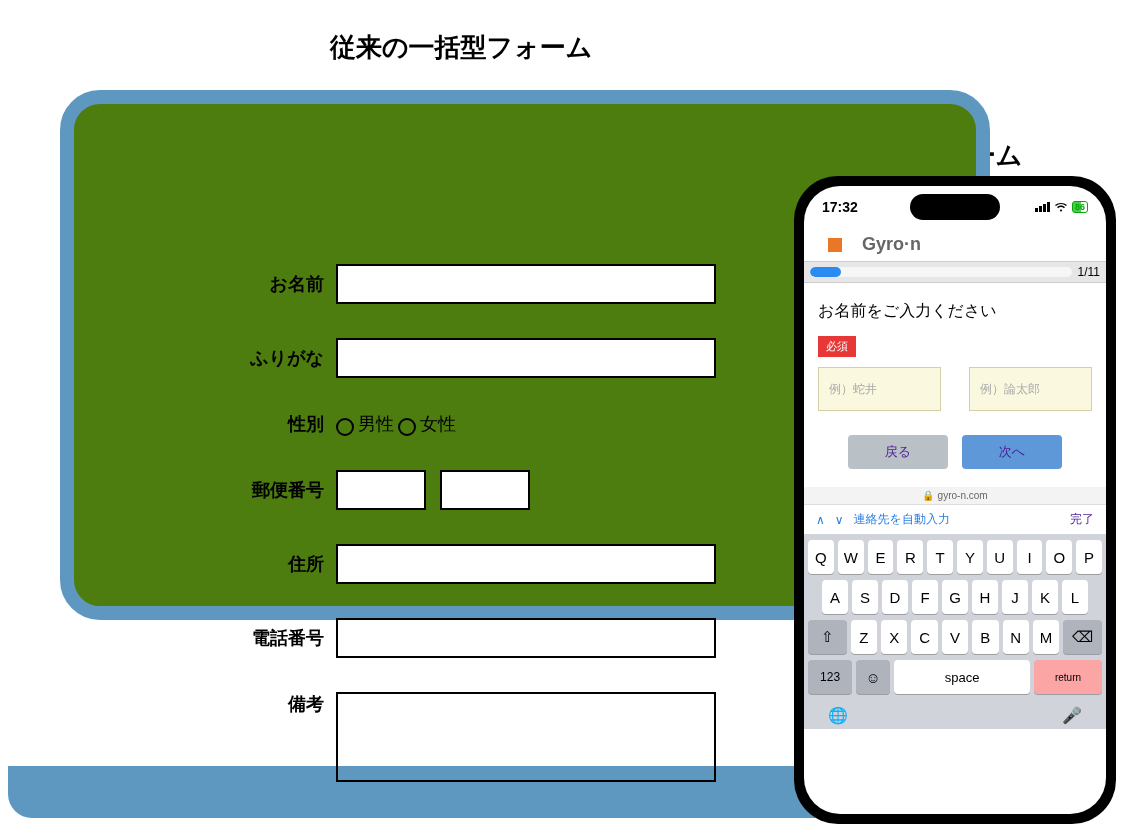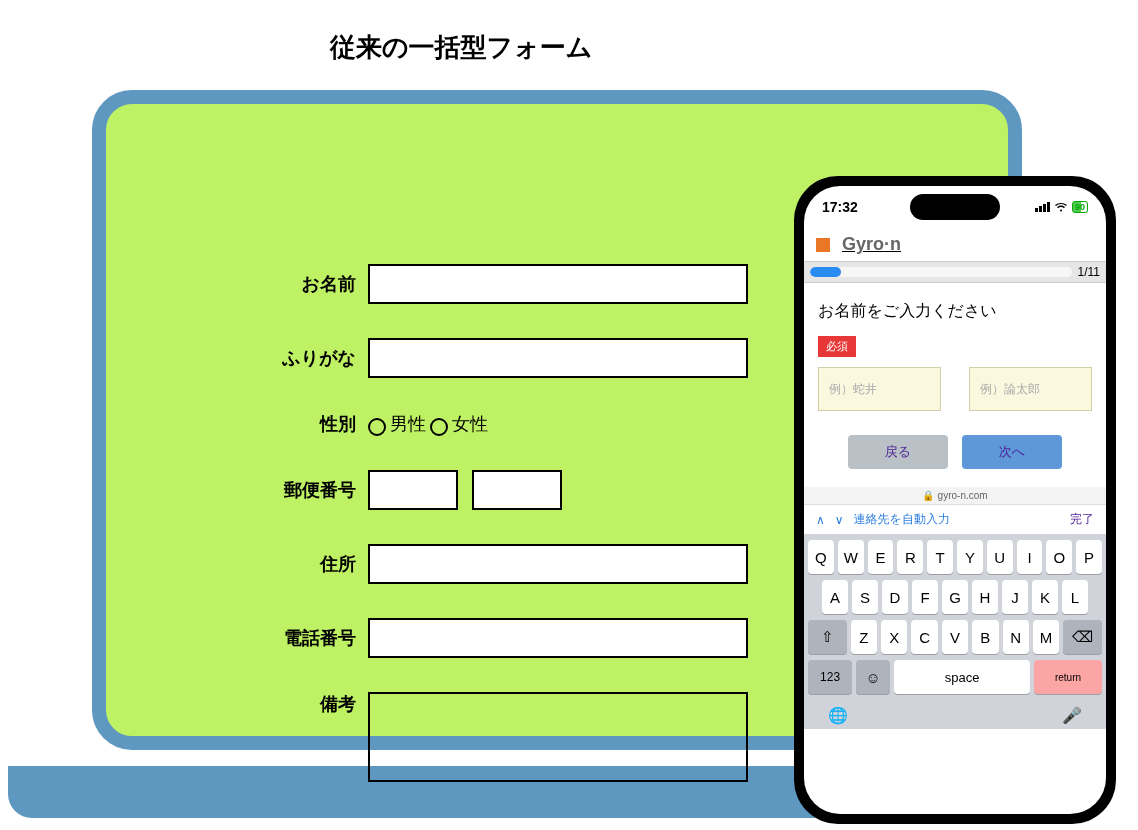--- a/index.html
+++ b/index.html
@@ -3,21 +3,21 @@
 <meta charset="utf-8">
 <style>
 * { box-sizing: border-box; margin: 0; padding: 0; }
 body { font-family: "Hiragino Sans", "Meiryo", sans-serif; width: 1138px; height: 830px; position: relative; background: #fff; }
 
 
 .title-conv { position: absolute; top: 30px; left: 330px; font-size: 26px; font-weight: bold; }
 .title-step { position: absolute; top: 138px; left: 810px; font-size: 26px; font-weight: bold; }
 
 
-.laptop { position: absolute; top: 90px; left: 60px; width: 930px; height: 660px; border: 14px solid #5e98c1; border-radius: 40px; background: #bef264; margin-left: 32px; }
+.laptop { position: absolute; top: 90px; left: 60px; width: 930px; height: 530px; border: 14px solid #5e98c1; border-radius: 40px; background: #4d7c0f; }
 .laptop-base { position: absolute; top: 766px; left: 8px; width: 1036px; height: 52px; background: #5e98c1; border-radius: 0 0 24px 24px; }
 
 
 .form-c { position: absolute; top: 160px; left: 140px; width: 540px; }
 .row { display: flex; align-items: center; margin-bottom: 34px; }
 .lbl { width: 110px; text-align: right; font-size: 18px; font-weight: bold; margin-right: 12px; }
 .tbox { border: 2px solid #000; height: 40px; background: #fff; }
 .w380 { width: 380px; }
 .w90 { width: 90px; }
 .ta { width: 380px; height: 90px; border: 2px solid #000; }
@@ -29,21 +29,21 @@
 .screen { width: 100%; height: 100%; background: #fff; border-radius: 36px; overflow: hidden; display: flex; flex-direction: column; position: relative; }
 .island { position: absolute; top: 8px; left: 50%; transform: translateX(-50%); width: 90px; height: 26px; background: #000; border-radius: 14px; z-index: 5; }
 
 .statusbar { height: 42px; display: flex; justify-content: space-between; align-items: center; padding: 0 18px; font-size: 14px; font-weight: 600; }
 .status-r { display: flex; align-items: center; gap: 4px; }
 .bars { display: flex; align-items: flex-end; gap: 1px; }
 .bars span { width: 3px; background: #000; display: block; }
 .bars span:nth-child(1){height:4px}.bars span:nth-child(2){height:6px}.bars span:nth-child(3){height:8px}.bars span:nth-child(4){height:10px}
 .batt { border: 1px solid #0a0; border-radius: 3px; padding: 0 2px; font-size: 9px; color: #0a0; background: linear-gradient(90deg,#4fc94f 57%,#fff 57%); position: relative; }
 
-.app-hdr { padding: 6px 12px; display: flex; align-items: center; gap: 12px; text-decoration: underline; }
+.app-hdr { padding: 6px 24px; display: flex; align-items: center; gap: 20px; }
 .logo-sq { width: 14px; height: 14px; background: #e97725; }
 .brand { font-size: 18px; font-weight: bold; color: #666; }
 
 .prog-wrap { height: 22px; background: #e6e6e6; display: flex; align-items: center; position: relative; border-top: 1px solid #ccc; border-bottom: 1px solid #ccc; }
 .prog-inner { height: 10px; margin: 0 6px; flex: 1; background: #f6f6f6; border-radius: 6px; position: relative; overflow: hidden; }
 .prog-fill { position: absolute; left: 0; top: 0; height: 100%; width: 12%; background: #2a8bf2; border-radius: 6px; }
 .prog-txt { font-size: 12px; padding-right: 6px; }
 
 .step-body { padding: 18px 14px; flex-shrink: 0; }
 .prompt { font-size: 16px; margin-bottom: 14px; }
@@ -126,21 +126,21 @@
             <span></span>
             <span></span>
             <span></span>
             <span></span>
           </span>
         <span>
           <svg width="14" height="10" viewBox="0 0 14 10">
               <path d="M7 9.5c.6 0 1-.5 1-1s-.4-1-1-1-1 .5-1 1 .4 1 1 1zm-3-3.3c1.7-1.6 4.3-1.6 6 0l1-1.1c-2.2-2.1-5.8-2.1-8 0zm-2-2.2c2.8-2.7 7.2-2.7 10 0l1-1.1C9.6.2 4.4.2 1 2.9z" fill="#000"></path>
             </svg>
         </span>
-        <span class="batt"><span>90</span></span>
+        <span class="batt"><span>86</span></span>
       </div>
     </div>
     <div class="app-hdr">
       <span class="logo-sq"></span>
       <span class="brand">Gyro·n</span>
     </div>
     <div class="prog-wrap">
       <div class="prog-inner">
           <div class="prog-fill"></div>
         </div>

